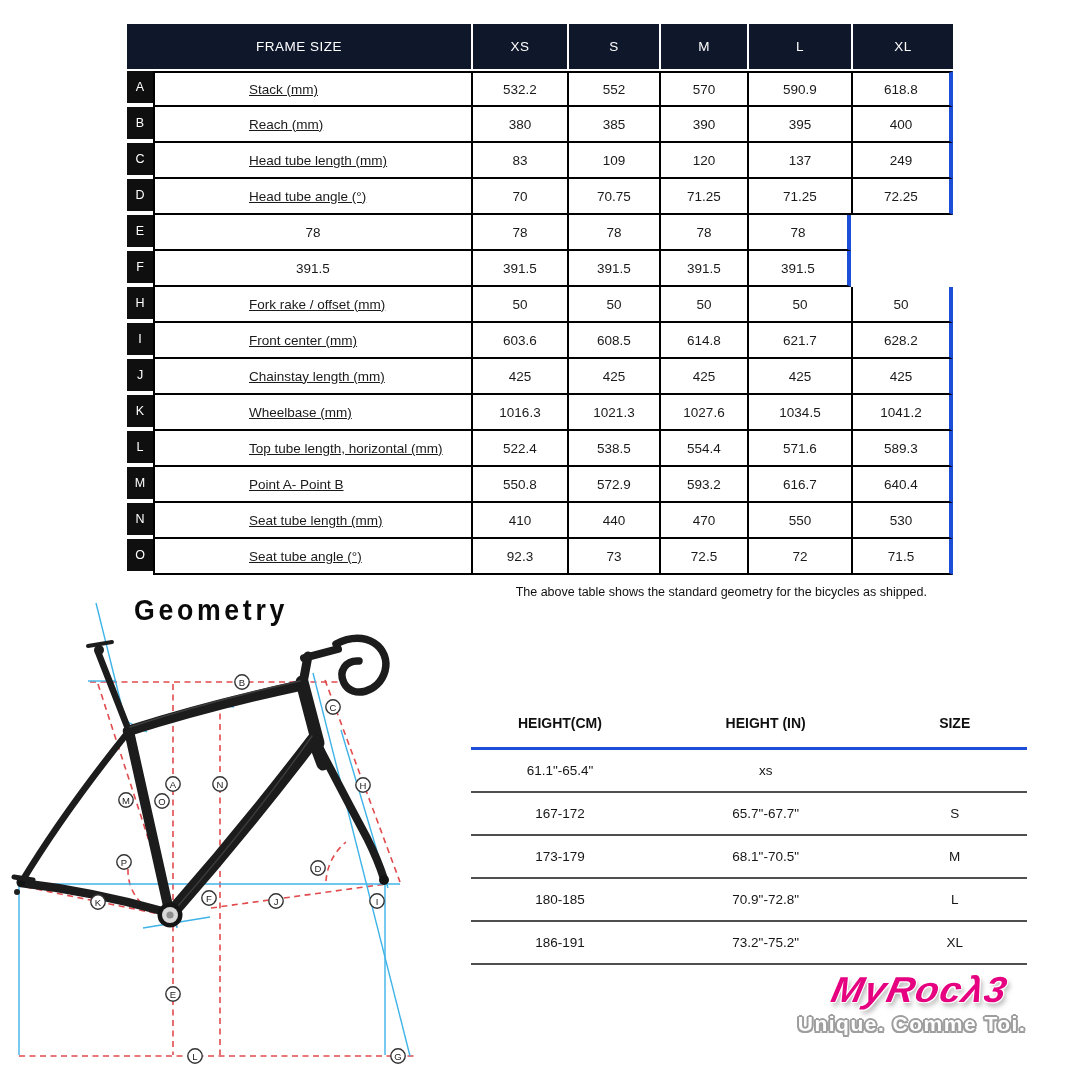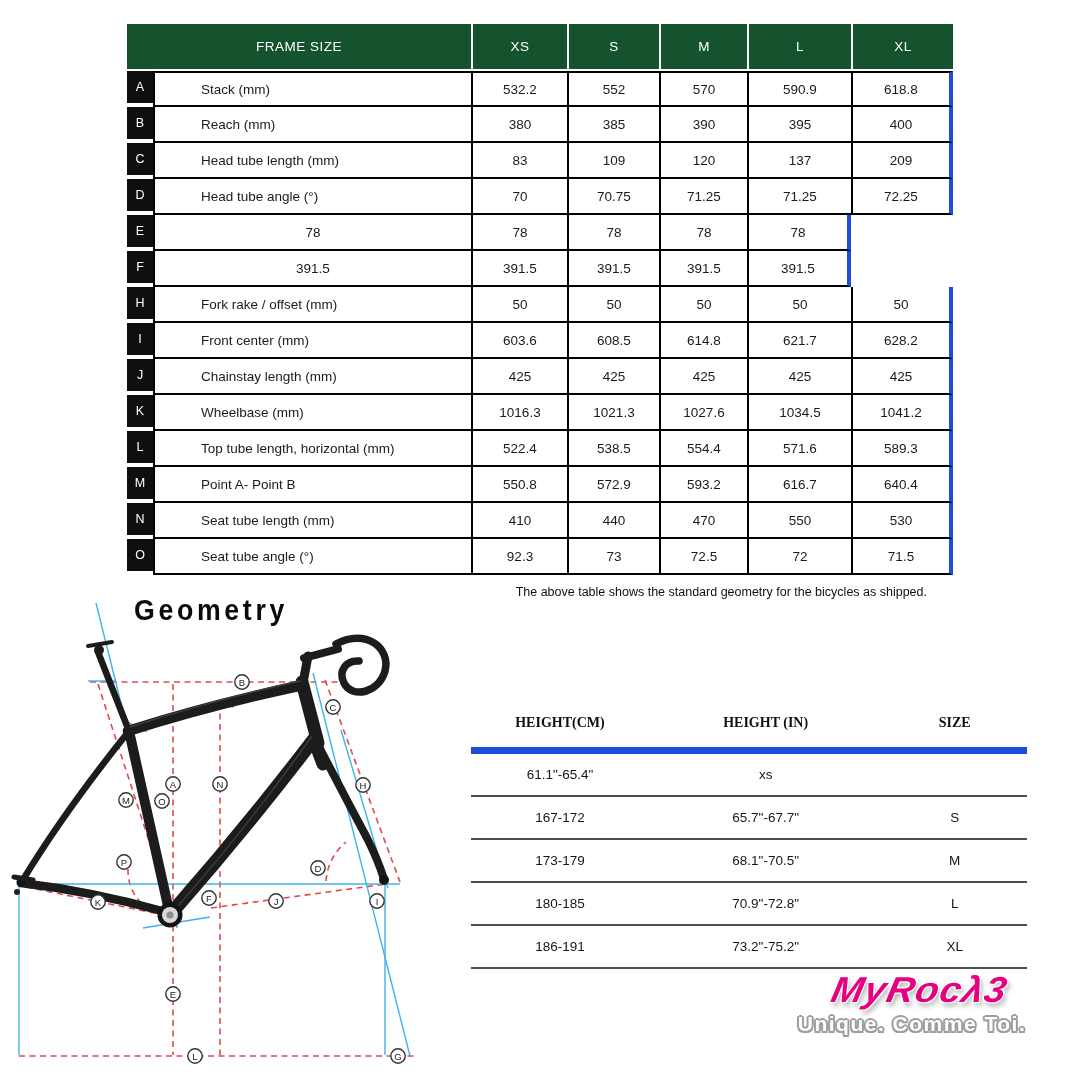--- a/index.html
+++ b/index.html
@@ -2,52 +2,52 @@
 <html><head>
 <meta charset="utf-8">
 <style>
   html,body{margin:0;padding:0;background:#fff;}
   .page{position:relative;width:1080px;height:1080px;background:#fff;overflow:hidden;
         font-family:"Liberation Sans",sans-serif;color:#111;}
 
   
   .geo-table{position:absolute;left:127px;top:24px;width:826px;}
   .geo-header{display:grid;grid-template-columns:344px 96px 92px 88px 104px 102px;
-              background:#14532d;color:#fff;height:45px;margin-bottom:2px;}
+              background:#0f172a;color:#fff;height:45px;margin-bottom:2px;}
   .geo-header .hcell{display:flex;align-items:center;justify-content:center;
               font-size:13.5px;letter-spacing:.5px;}
   .geo-header .hsize{border-left:2px solid #fff;}
   .geo-row{display:grid;grid-template-columns:26px 318px 96px 92px 88px 104px 102px;height:36px;}
   .geo-row:first-child .bcell{border-top:2px solid #000;}
   .geo-letter{background:#0f0f0f;color:#fff;display:flex;align-items:center;justify-content:center;
               font-size:12.5px;border-bottom:4px solid #fff;}
   .bcell{border-left:2px solid #000;border-bottom:2px solid #000;background:#fff;
          display:flex;align-items:center;justify-content:center;font-size:13.5px;color:#1a1a1a;}
-  .geo-label{justify-content:flex-start;padding-left:46px;}
+  .geo-label{justify-content:flex-start;padding-left:94px;text-decoration:underline;}
   .bcell.last{border-right:4px solid #1d4ed8;}
 
   .note{position:absolute;left:127px;top:585px;width:800px;text-align:right;
         font-size:12.5px;color:#101010;}
 
   
   .geo-title{position:absolute;left:134px;top:594px;font-size:29px;font-weight:700;
              letter-spacing:4px;color:#0a0a0a;transform:scaleX(.92);transform-origin:left top;white-space:nowrap;}
   .diagram-svg{position:absolute;left:0;top:590px;}
   .cyan{stroke:#3fb3e8;stroke-width:1.4;fill:none;}
   .reddash{stroke:#e14b4e;stroke-width:1.6;fill:none;stroke-dasharray:6 4.5;}
   .tube{stroke:#1c1c1c;fill:none;stroke-linecap:round;}
   .hl{stroke:#3d3d3d;fill:none;stroke-linecap:round;}
   .lblc{fill:#fff;stroke:#333;stroke-width:1.4;}
   .lblt{font-family:"Liberation Sans",sans-serif;font-size:9.5px;fill:#222;
         text-anchor:middle;dominant-baseline:central;}
 
   
   .size-chart{position:absolute;left:471px;top:698px;width:556px;}
   .sc-header{display:grid;grid-template-columns:32% 42% 26%;height:49px;
-             border-bottom:7px solid #1d4ed8;font-family:Liberation Serif, serif;}
+             border-bottom:3px solid #1d4ed8;}
   .sc-header div{display:flex;align-items:center;justify-content:center;
              font-weight:700;font-size:14px;color:#101010;}
   .sc-row{display:grid;grid-template-columns:32% 42% 26%;height:41px;border-bottom:2px solid #4f4f4f;}
   .sc-row div{display:flex;align-items:center;justify-content:center;font-size:13.5px;color:#161616;}
 
   
   .brand{position:absolute;left:786px;top:969px;width:252px;text-align:center;}
   .brand-logo{font-size:36px;font-weight:700;font-style:italic;color:#e5017f;
       letter-spacing:1px;white-space:nowrap;transform:skewX(-12deg) scaleX(1.06);transform-origin:left;
       text-shadow:-1px -1px 0 #fff,1px -1px 0 #fff,-1px 1px 0 #fff,1px 1px 0 #fff,3px 4px 5px rgba(110,110,110,.55);}
@@ -88,21 +88,21 @@
           <div class="bcell geo-val">395</div>
           <div class="bcell geo-val last">400</div>
         </div>
         <div class="geo-row">
           <div class="geo-letter">C</div>
           <div class="bcell geo-label">Head tube length (mm)</div>
           <div class="bcell geo-val">83</div>
           <div class="bcell geo-val">109</div>
           <div class="bcell geo-val">120</div>
           <div class="bcell geo-val">137</div>
-          <div class="bcell geo-val last">209</div>
+          <div class="bcell geo-val last">249</div>
         </div>
         <div class="geo-row">
           <div class="geo-letter">D</div>
           <div class="bcell geo-label">Head tube angle (°)</div>
           <div class="bcell geo-val">70</div>
           <div class="bcell geo-val">70.75</div>
           <div class="bcell geo-val">71.25</div>
           <div class="bcell geo-val">71.25</div>
           <div class="bcell geo-val last">72.25</div>
         </div>

